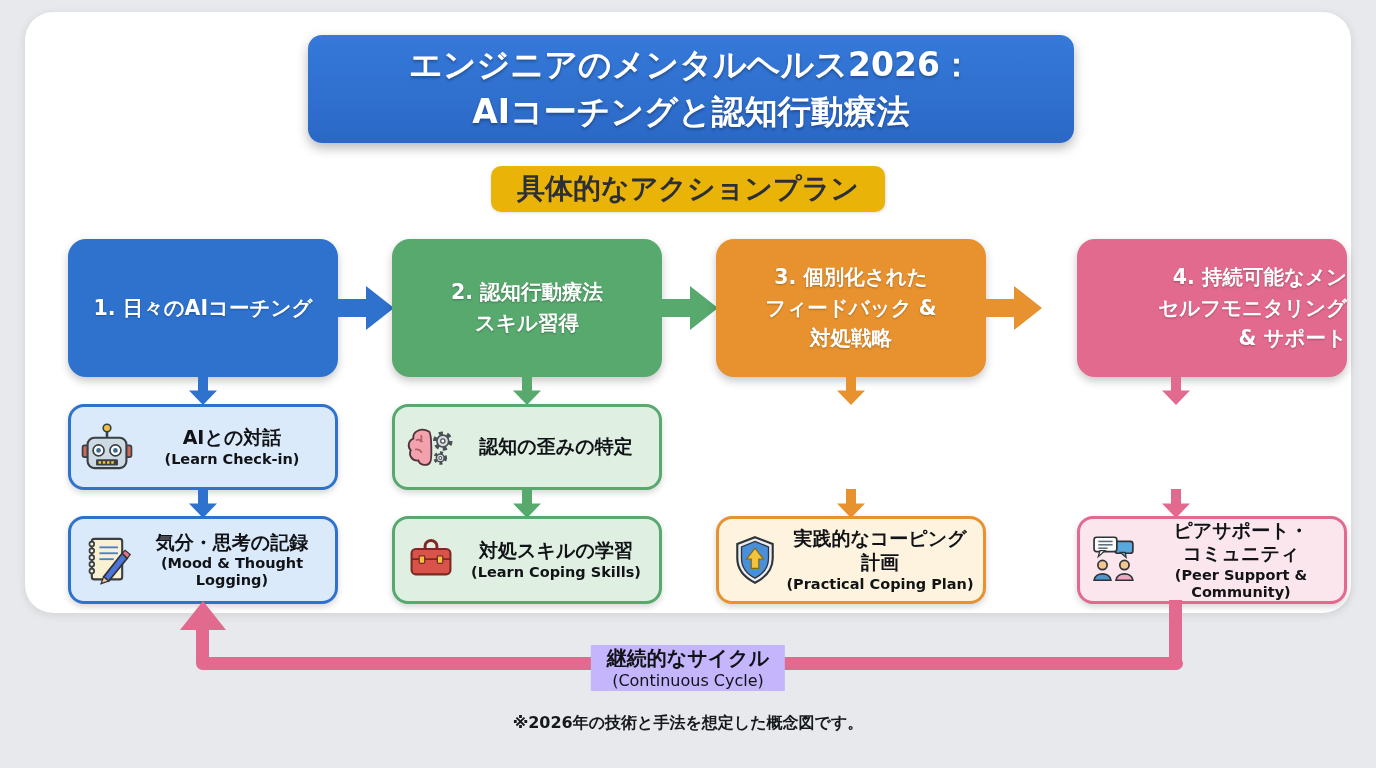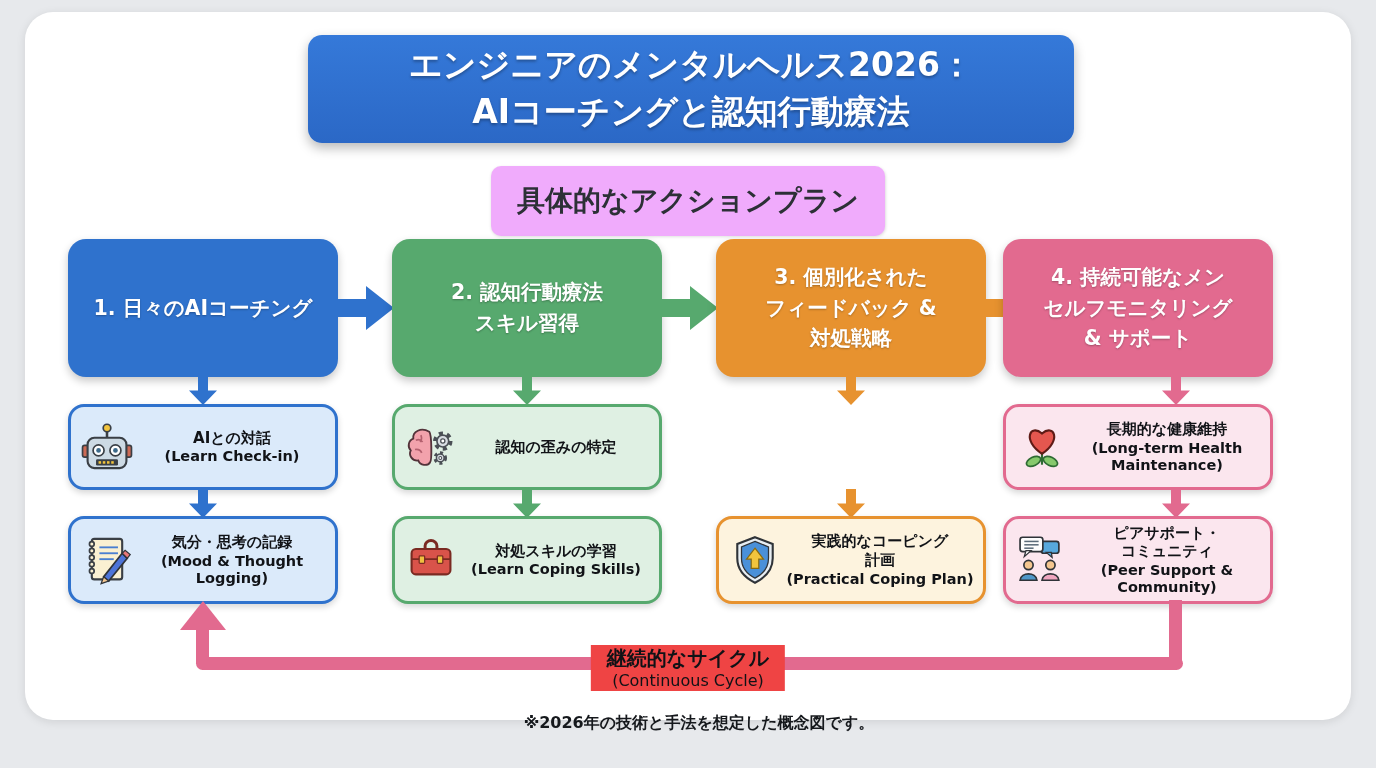--- a/index.html
+++ b/index.html
@@ -1,62 +1,62 @@
 <!DOCTYPE html>
 <html><head>
 <meta charset="utf-8">
 <style>
   html,body{margin:0;padding:0;background:#e7e9ec;}
   *{box-sizing:border-box;}
   body{font-family:"DejaVu Sans","Liberation Sans",sans-serif;}
   .stage{position:relative;width:1376px;height:768px;background:#e7e9ec;overflow:hidden;}
-  .card{position:absolute;left:25px;top:12px;width:1326px;height:708px;background:#ffffff;
+  .card{position:absolute;left:25px;top:12px;width:1326px;height:601px;background:#ffffff;
         border-radius:28px;box-shadow:0 2px 10px rgba(0,0,0,.10);}
   
   .title-banner{position:absolute;left:283px;top:23px;width:766px;height:108px;
         background:linear-gradient(#3579d9,#2b68c6);border-radius:14px;
         box-shadow:0 5px 12px rgba(0,0,0,.28);color:#fff;font-weight:bold;font-size:33px;
         display:flex;flex-direction:column;align-items:center;justify-content:center;
         line-height:1.42;text-shadow:0 2px 3px rgba(0,0,0,.3);text-align:center;}
   .subtitle{position:absolute;left:663px;top:154px;transform:translateX(-50%);
-        background:#f0abfc;border-radius:10px;padding:16px 26px;font-size:28px;font-weight:bold;
+        background:#eab308;border-radius:10px;padding:4px 26px;font-size:28px;font-weight:bold;
         color:#2c3036;white-space:nowrap;box-shadow:0 1px 3px rgba(0,0,0,.12);}
   
   .hdr{position:absolute;width:270px;height:138px;top:227px;border-radius:18px;
         background:var(--c);color:#fff;font-weight:bold;font-size:20.5px;line-height:1.5;
         display:flex;flex-direction:column;align-items:center;justify-content:center;
         text-align:center;box-shadow:0 4px 9px rgba(0,0,0,.22);text-shadow:0 1px 2px rgba(0,0,0,.28);}
-  .pos1{left:43px;} .pos2{left:367px;} .pos3{left:691px;} .pos4{left:978px;}
+  .pos1{left:43px;} .pos2{left:367px;} .pos3{left:691px;} .pos4{left:1052px;align-items:flex-end;}
   .harrow{position:absolute;top:268px;width:58px;height:56px;color:var(--c);}
   .ha1{left:311px;} .ha2{left:635px;} .ha3{left:959px;}
   .varrow{position:absolute;width:28px;height:29px;color:var(--c);}
   .va-a{top:364px;} .va-b{top:477px;}
   .vx1{left:164px;} .vx2{left:488px;} .vx3{left:812px;} .vx4{left:1137px;}
   .sub{position:absolute;width:270px;border-radius:16px;border:3px solid var(--c);
         background:var(--light);box-shadow:0 3px 6px rgba(0,0,0,.16);}
   .sub.row1{top:392px;height:86px;} .sub.row2{top:504px;height:88px;}
   .sub .icon{position:absolute;left:9px;top:50%;transform:translateY(-50%);width:54px;height:54px;}
   .sub .txt{position:absolute;left:64px;right:6px;top:0;bottom:0;display:flex;flex-direction:column;
         align-items:center;justify-content:center;text-align:center;color:#111317;}
-  .sub .jp{font-weight:bold;font-size:15px;line-height:1.25;}
+  .sub .jp{font-weight:bold;font-size:19px;line-height:1.25;}
   .sub .en{font-weight:bold;font-size:14.5px;line-height:1.18;margin-top:1px;}
   
   .cyc{position:absolute;background:#e26a8f;}
   .cyc-stem-right{left:1144px;top:588px;width:13px;height:64px;}
   .cyc-hline{left:171px;top:645px;width:987px;height:13px;border-radius:7px;}
   .cyc-stem-left{left:171px;top:616px;width:13px;height:36px;}
   .cyc-head{position:absolute;left:155px;top:589px;width:0;height:0;
         border-left:23px solid transparent;border-right:23px solid transparent;
         border-bottom:29px solid #e26a8f;}
   .cyc-label{position:absolute;left:663px;top:633px;transform:translateX(-50%);
-        background:#ef4444;padding:1px 16px;text-align:center;color:#101216;}
+        background:#c4b5fd;padding:1px 16px;text-align:center;color:#101216;}
   .cyc-label .jp{font-size:20px;font-weight:bold;line-height:1.25;}
   .cyc-label .en{font-size:16px;font-weight:normal;line-height:1.2;}
   .footnote{position:absolute;left:663px;top:701px;transform:translateX(-50%);
-        font-size:16px;font-weight:bold;color:#15181c;white-space:nowrap;margin-left:11px;}
+        font-size:16px;font-weight:bold;color:#15181c;white-space:nowrap;}
   svg{display:block;}
 </style>
 </head>
 <body>
 
 <div class="stage">
   <div class="card">
 
     <div class="title-banner">
       <div>エンジニアのメンタルヘルス2026：</div>
@@ -190,32 +190,20 @@
     </div>
 
     <div class="hdr pos4 col4" style="--c: #e26a8f; --light: #fbe6ee;">
       <div>4. 持続可能なメン</div>
       <div>セルフモニタリング</div>
       <div>&amp; サポート</div>
     </div>
     <svg class="varrow va-a vx4 col4" viewBox="0 0 28 28" preserveAspectRatio="none" style="--c: #e26a8f; --light: #fbe6ee;">
         <path fill="currentColor" d="M9 0 H19 V14 H28 L14 28 L0 14 H9 Z"></path>
       </svg>
-    <div class="sub row1 pos4 col4" style="--c: #e26a8f; --light: #fbe6ee;">
-      <svg class="icon" viewBox="0 0 64 64">
-        <line x1="32" y1="38" x2="32" y2="53" stroke="#2e6b33" stroke-width="2.5"></line>
-        <ellipse cx="22" cy="49" rx="9" ry="5" transform="rotate(-25 22 49)" fill="#86c96c" stroke="#2e6b33" stroke-width="2"></ellipse>
-        <ellipse cx="42" cy="49" rx="9" ry="5" transform="rotate(25 42 49)" fill="#86c96c" stroke="#2e6b33" stroke-width="2"></ellipse>
-        <path d="M32,40 C8,24 18,4 32,16 C46,4 56,24 32,40 Z" fill="#e4574f" stroke="#5e1b16" stroke-width="2.5"></path>
-      </svg>
-      <div class="txt">
-        <div class="jp">長期的な健康維持</div>
-        <div class="en">(Long-term Health Maintenance)</div>
-      </div>
-    </div>
     <svg class="varrow va-b vx4 col4" viewBox="0 0 28 28" preserveAspectRatio="none" style="--c: #e26a8f; --light: #fbe6ee;">
         <path fill="currentColor" d="M9 0 H19 V14 H28 L14 28 L0 14 H9 Z"></path>
       </svg>
     <div class="sub row2 pos4 col4" style="--c: #e26a8f; --light: #fbe6ee;">
       <svg class="icon" viewBox="0 0 64 64">
         <rect x="31" y="10" width="21" height="14" rx="3" fill="#57a8dc" stroke="#2f3338" stroke-width="2"></rect>
         <polygon points="43,23 44,29 37,23" fill="#57a8dc" stroke="#2f3338" stroke-width="1.5"></polygon>
         <rect x="6" y="5" width="27" height="17" rx="3" fill="#fdfdfd" stroke="#2f3338" stroke-width="2"></rect>
         <polygon points="13,21 11,28 19,21" fill="#fdfdfd" stroke="#2f3338" stroke-width="1.5"></polygon>
         <line x1="11" y1="10" x2="28" y2="10" stroke="#5a6a78" stroke-width="1.8"></line>

